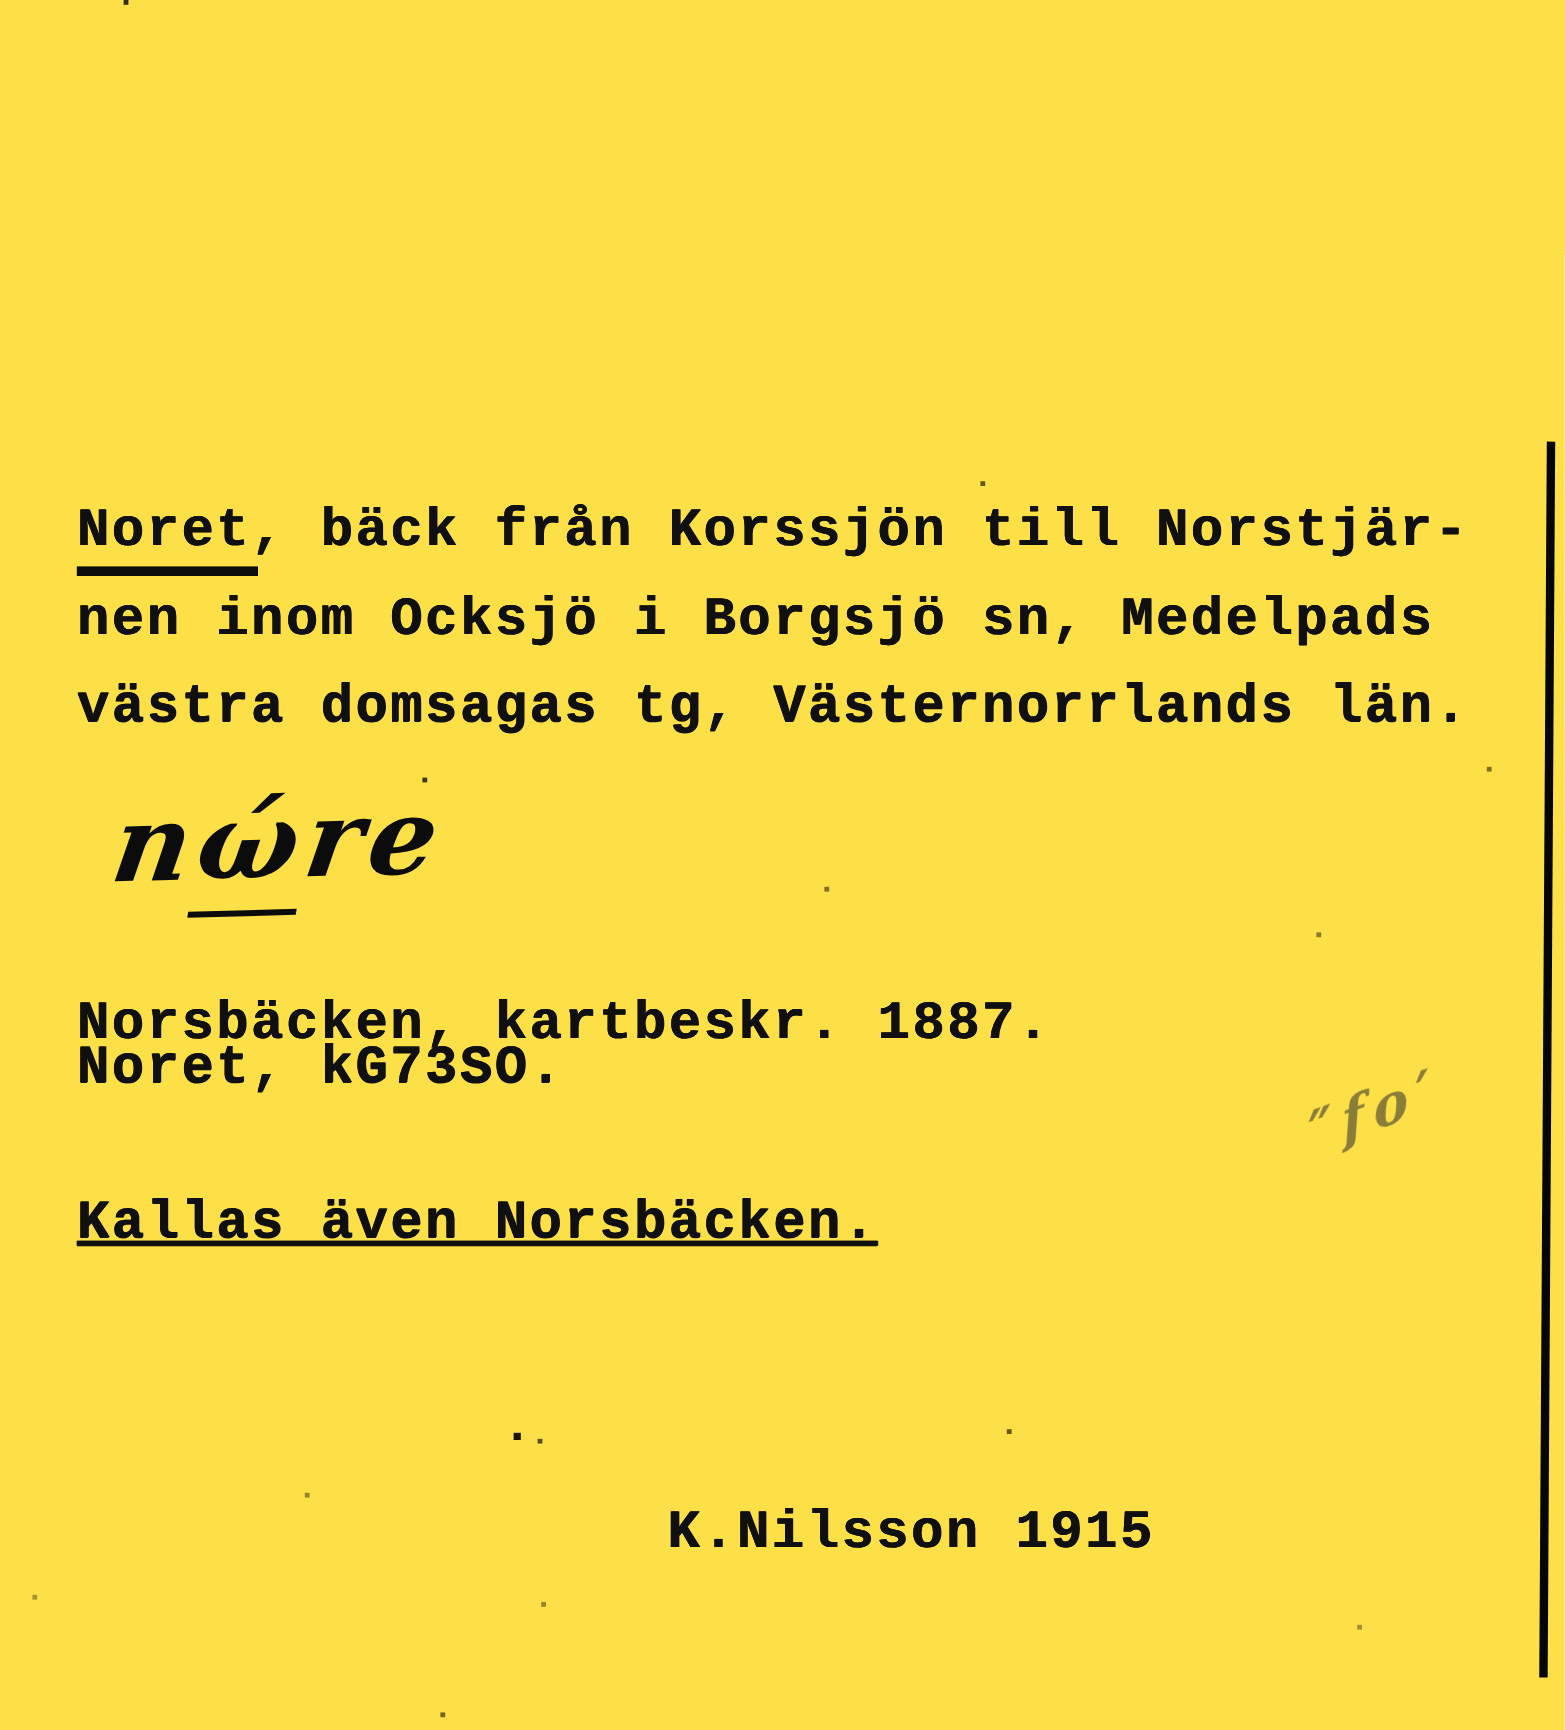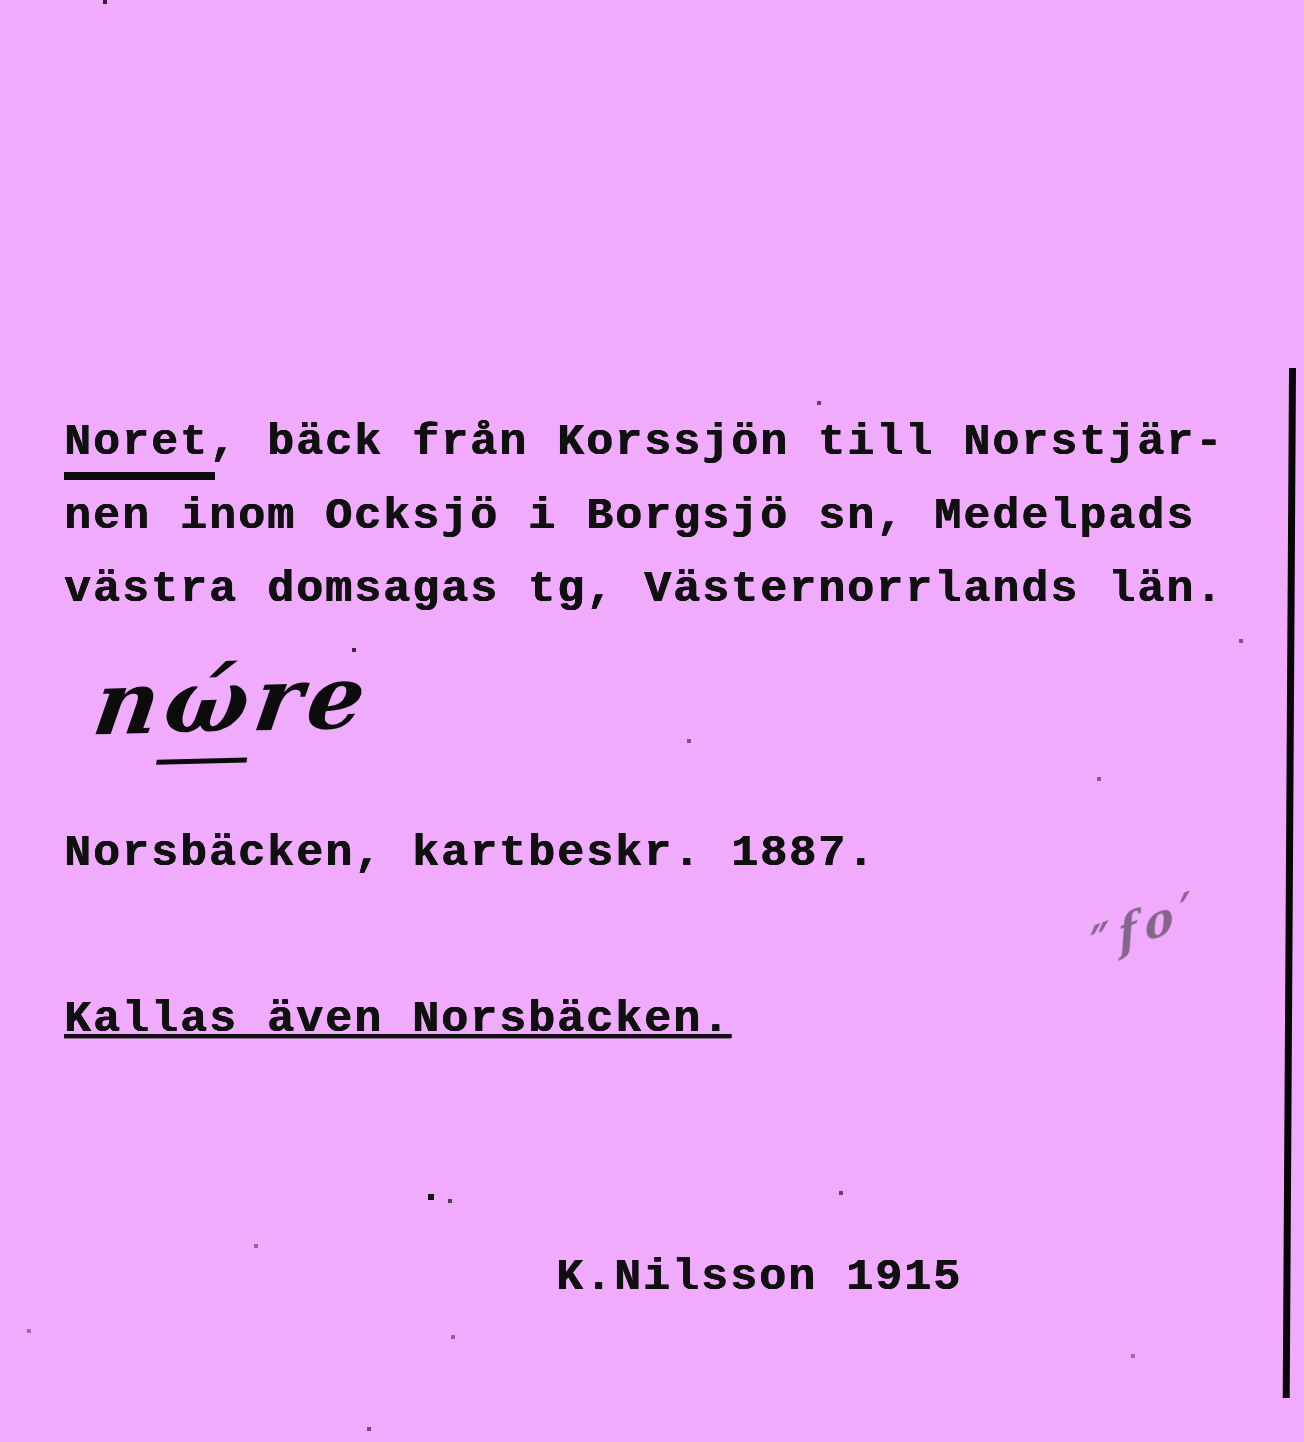--- a/index.html
+++ b/index.html
@@ -8,21 +8,21 @@
     background: #ffffff;
     width: 1304px;
     height: 1442px;
     overflow: hidden;
     font-family: "Liberation Mono", monospace;
   }
   .card {
     position: relative;
     width: 1304px;
     height: 1442px;
-    background: #f0abfc;
+    background: #fde047;
   }
   
   .tw {
     position: absolute;
     left: 64px;
     font-family: "Liberation Mono", monospace;
     font-weight: 700;
     font-size: 45px;
     letter-spacing: 2px;
     color: #101010;
@@ -128,20 +128,21 @@
   <div class="tw entry-line2">nen inom Ocksjö i Borgsjö sn, Medelpads</div>
 
   <div class="tw entry-line3">västra domsagas tg, Västernorrlands län.</div>
 
   <div class="handwritten">
     <span>n</span><span class="omega">ώ</span><span>re</span>
   </div>
 
   <div class="tw ref-line1">Norsbäcken, kartbeskr. 1887.</div>
 
+  <div class="tw ref-line2">Noret, kG73SO.</div>
 
   <div class="pencil">″fo′</div>
 
   <div class="tw kallas-line">Kallas även Norsbäcken.</div>
 
   <div class="tw signature-line">K.Nilsson 1915</div>
 
   <div class="edge-line"></div>
 
   <div class="noise"></div>

